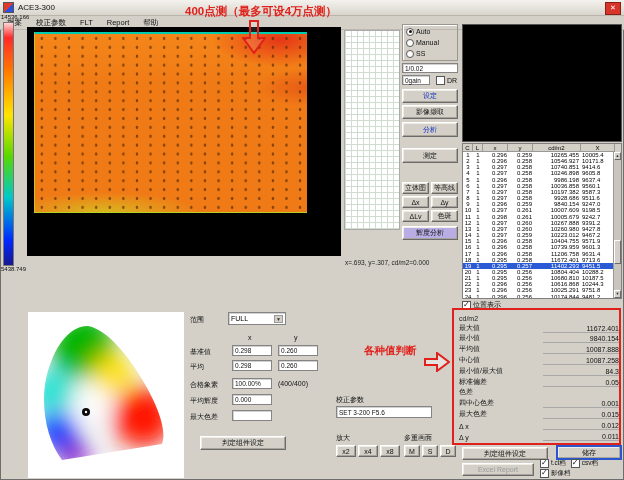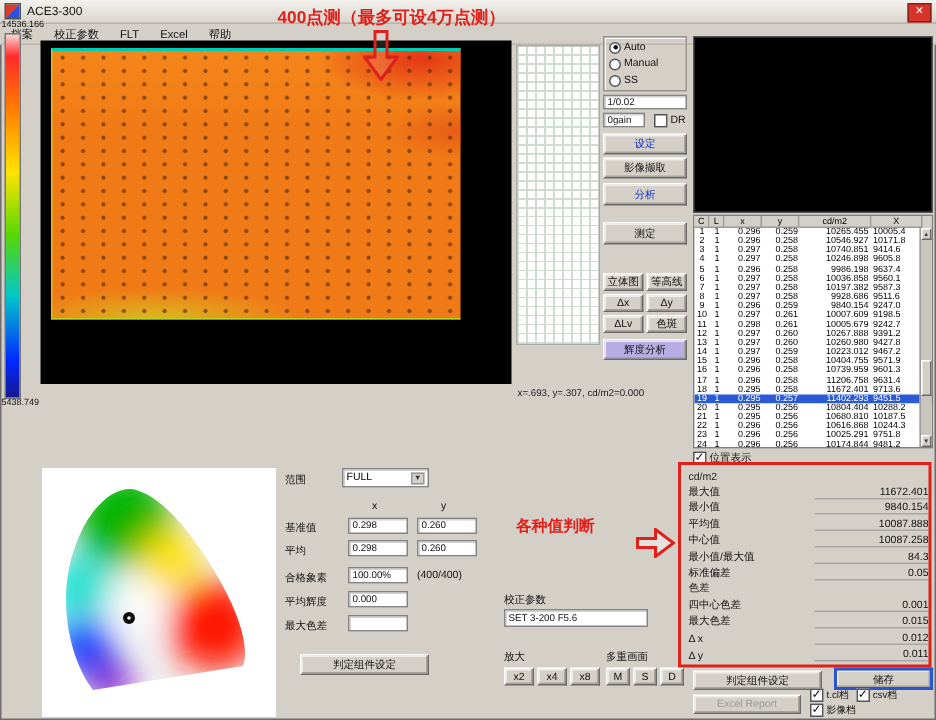--- a/index.html
+++ b/index.html
@@ -107,21 +107,21 @@
 
   
   .calib-panel{left:336px;top:395px;width:122px;height:83px;}
   .zoom-btns,.multi-btns{display:flex;gap:2px;}
   .zbtn{width:20px;height:12px;}
   .mbtn{width:16px;height:12px;}
 
   
   .annot{color:#e0201a;font-weight:bold;z-index:50;}
   .points-note{left:185px;top:4px;font-size:11.5px;}
-  .judge-note{left:344px;top:344px;font-size:10.5px;font-family:Liberation Mono, monospace;}
+  .judge-note{left:364px;top:344px;font-size:10.5px;font-family:Liberation Mono, monospace;}
   .arrow-svg{z-index:50;}
 
   .exports{left:540px;top:459px;width:84px;display:flex;flex-wrap:wrap;column-gap:5px;row-gap:1px;position:absolute;}
   .export-item{display:flex;align-items:center;font-size:6.5px;color:#111;}
 </style>
 </head>
 <body>
 
 <div class="window-frame"></div>
 
@@ -129,21 +129,21 @@
   <span class="app-icon"></span>
   <span class="title-text">ACE3-300</span>
 </div>
 <div class="close-btn">✕</div>
 
 <div class="abs menubar">
 
 <span class="menu-item">档案</span>
     <span class="menu-item">校正参数</span>
     <span class="menu-item">FLT</span>
-    <span class="menu-item">Excel</span>
+    <span class="menu-item">Report</span>
     <span class="menu-item">帮助</span>
   </div>
 
 <div class="abs cb-label" style="left:1px;top:14px;">14536.166</div>
 <div class="abs colorbar"></div>
 <div class="abs cb-label" style="left:1px;top:266px;">5438.749</div>
 
 <div class="abs main-view"></div>
 <div class="abs heatmap"></div>
 <div class="abs status-text">x=.693, y=.307, cd/m2=0.000</div>

